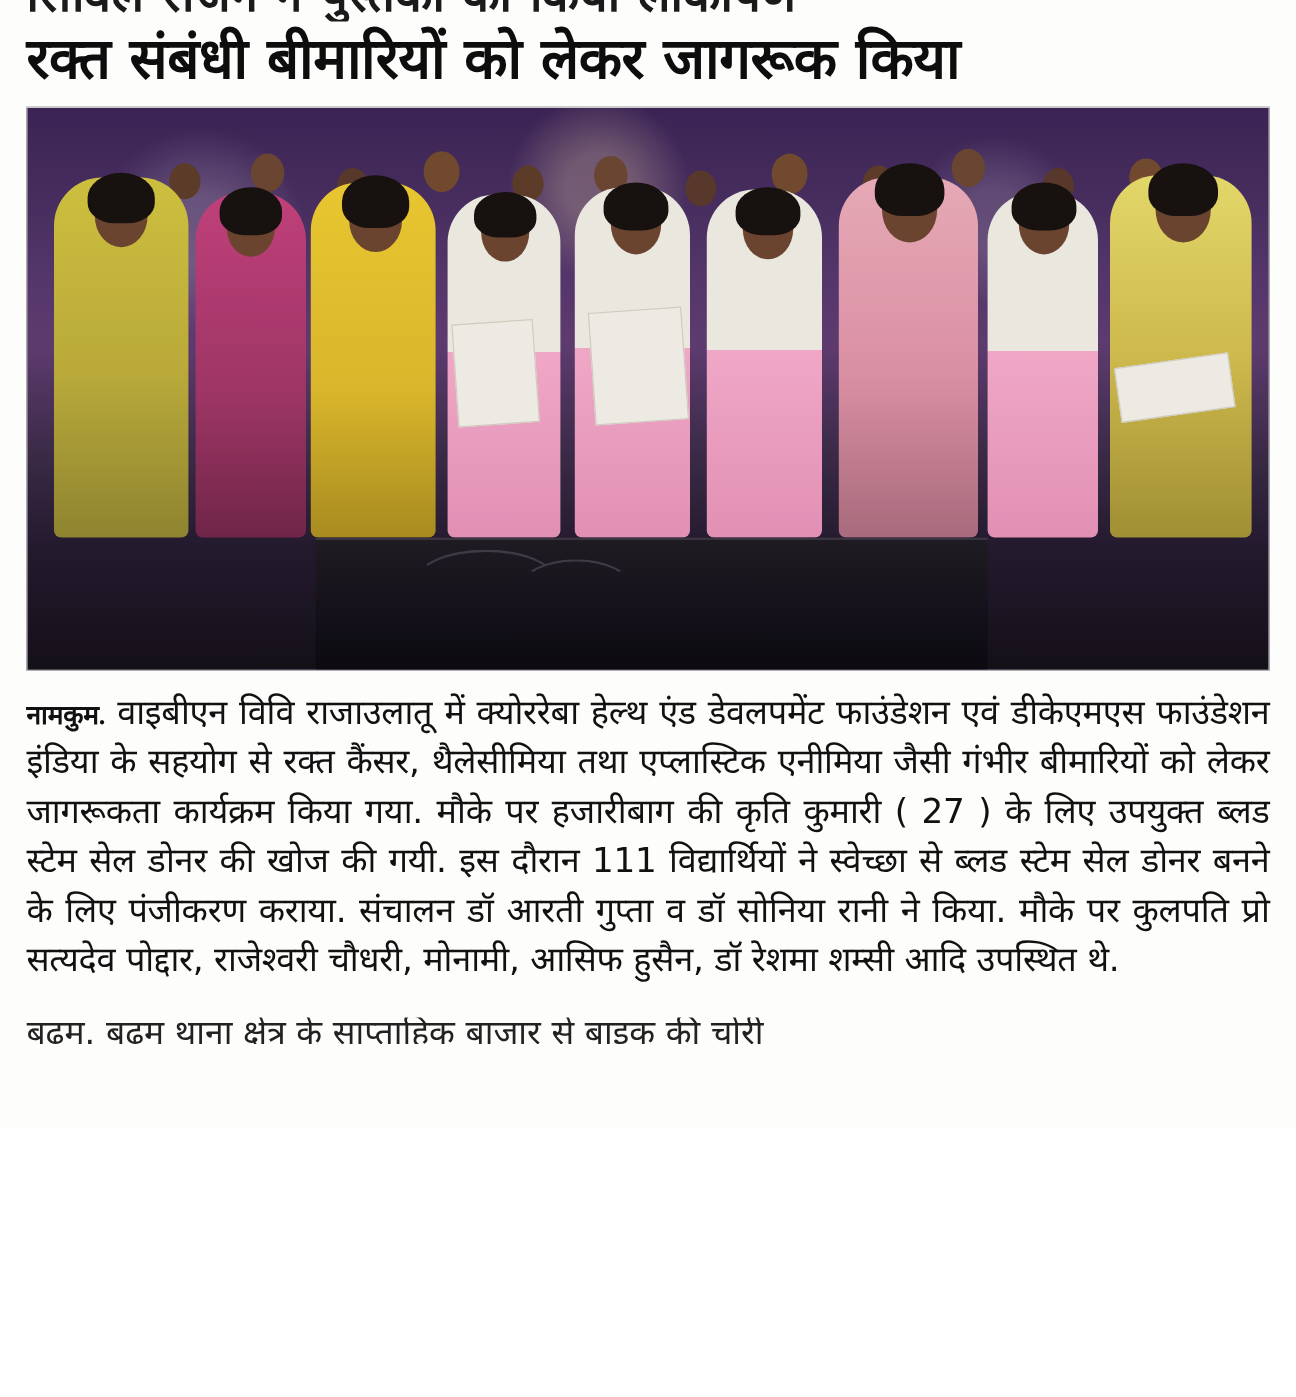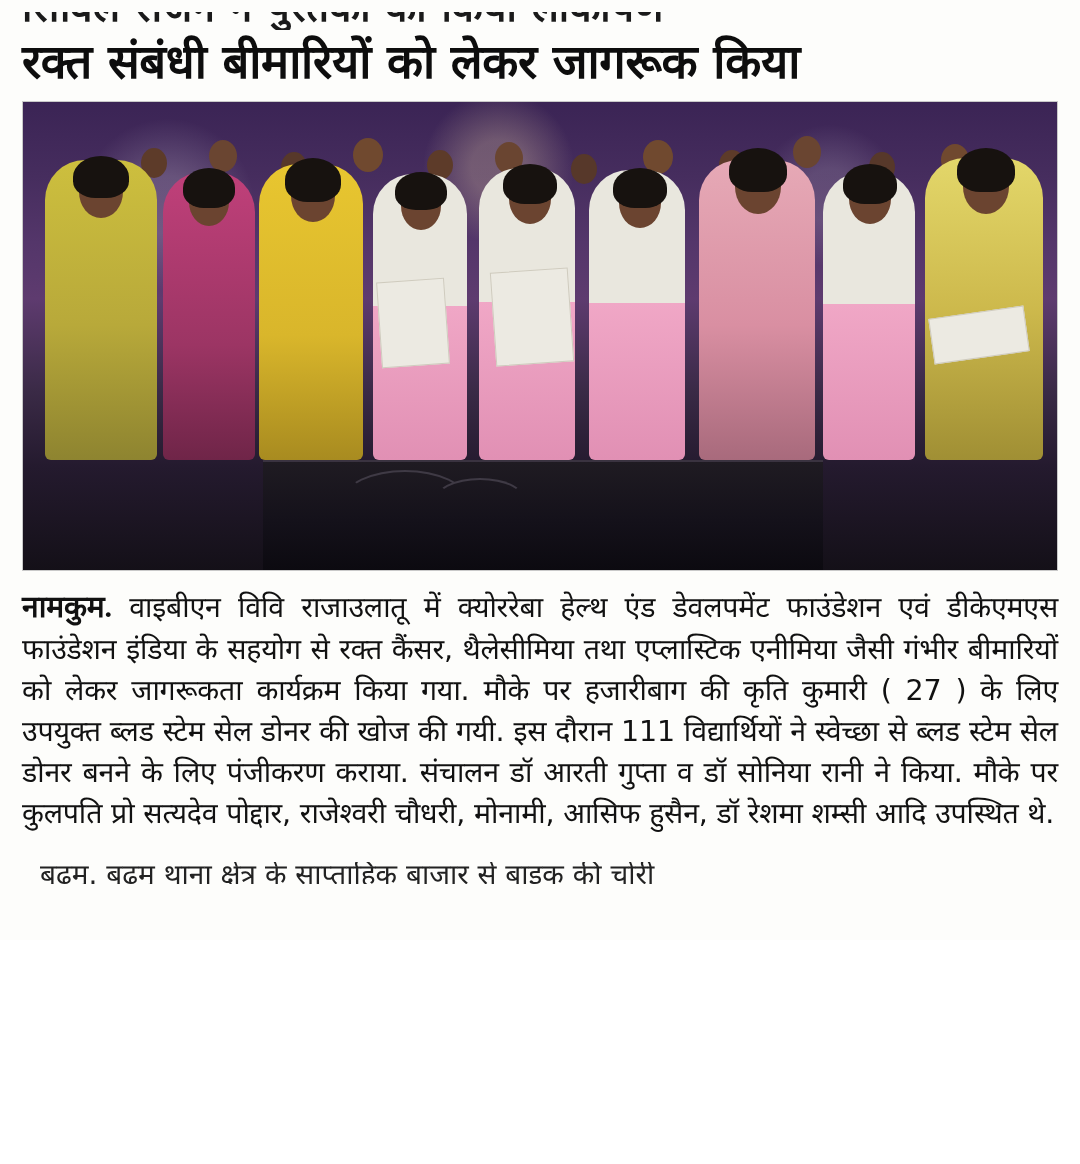--- a/index.html
+++ b/index.html
@@ -15,21 +15,21 @@
     font-family: "Liberation Serif", "DejaVu Serif", serif;
     color: #000000;
   }
 
   .page {
     position: relative;
     width: 1080px;
     height: 940px;
     background: #fdfdfb;
     box-sizing: border-box;
-    padding: 12px 22px;
+    padding: 0 22px;
   }
 
   
   .top-sliver {
     height: 18px;
     overflow: hidden;
     position: relative;
   }
   .top-sliver .sliver-text {
     position: absolute;
@@ -123,40 +123,39 @@
     margin-top: 14px;
     font-family: "DejaVu Sans", "Liberation Sans", sans-serif;
     font-size: 28.5px;
     line-height: 1.44;
     text-align: justify;
     color: #111111;
     letter-spacing: -0.2px;
   }
   .dateline {
     font-weight: bold;
-    font-size: 30px;
+    font-size: 22px;
     font-family: Liberation Serif, serif;
   }
 
   
   .headline-2 {
     font-family: "DejaVu Sans", "Liberation Sans", sans-serif;
     font-weight: bold;
     font-size: 45px;
     line-height: 1.15;
     letter-spacing: -0.4px;
     color: #0d0d0d;
     margin: 14px 0 6px 0;
     white-space: nowrap;
   }
   .bottom-sliver {
     height: 22px;
     overflow: hidden;
     position: relative;
-    margin-left: 18px;
   }
   .bottom-sliver .sliver-text {
     position: absolute;
     left: 0;
     top: -8px;
     font-family: "DejaVu Sans", sans-serif;
     font-size: 28px;
     color: #222;
     white-space: nowrap;
   }

